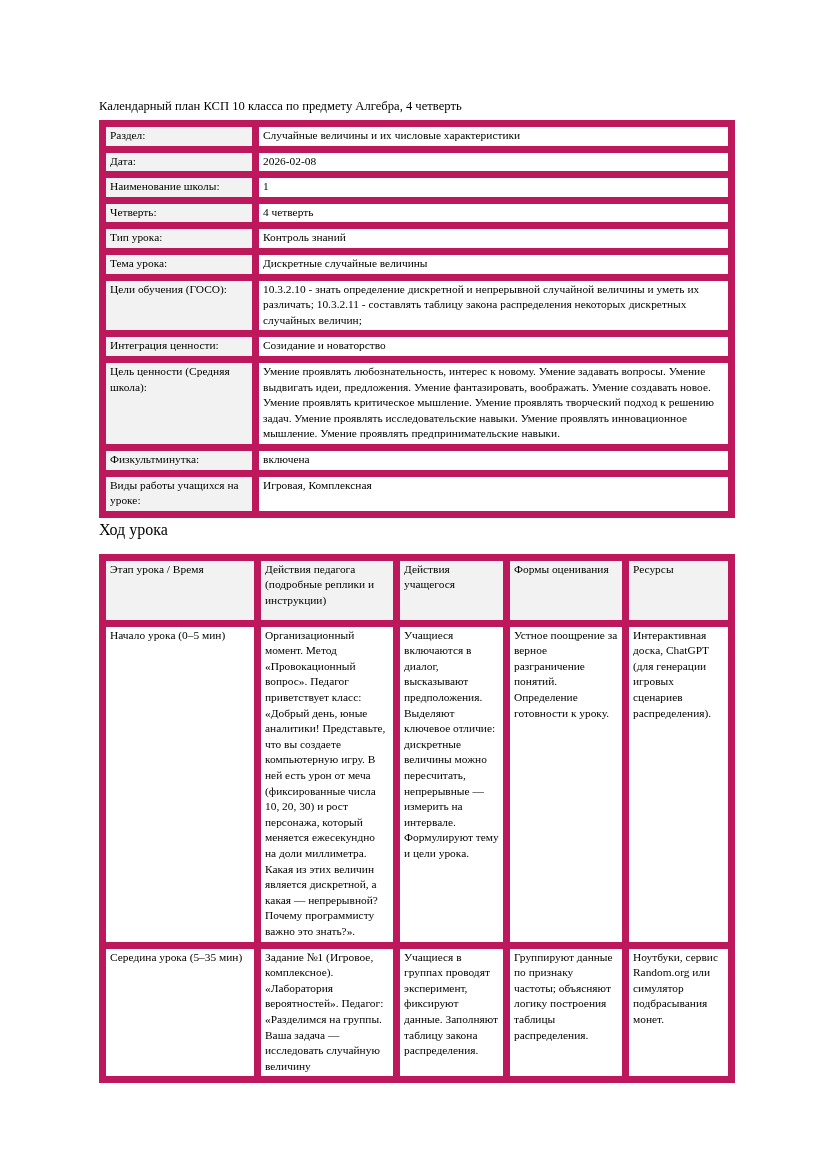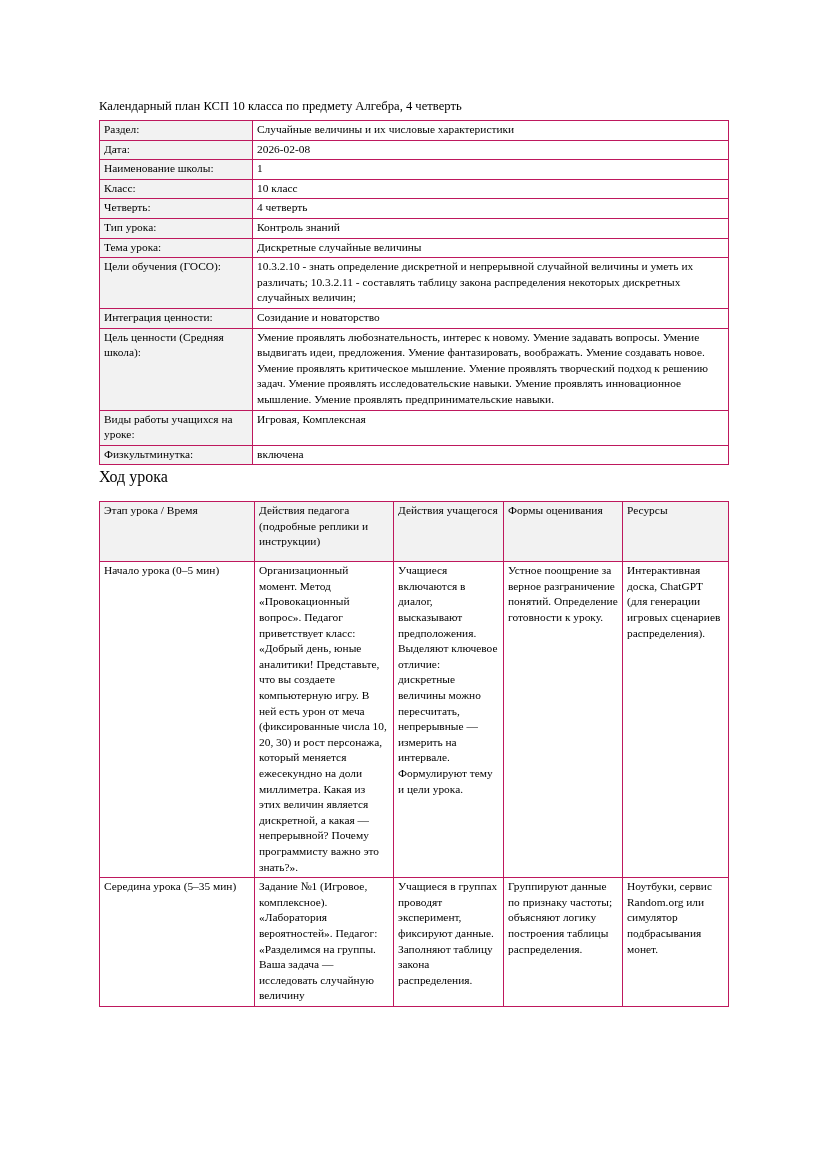--- a/index.html
+++ b/index.html
@@ -41,21 +41,21 @@
 
   table.doc-table {
     border-collapse: collapse;
     table-layout: fixed;
     width: 629px;
     font-size: 11.4px;
     line-height: 15.6px;
   }
   table.doc-table td,
   table.doc-table th {
-    border: 1px solid #be185d;
+    border: 7px solid #be185d;
     padding: 1px 4px 2px 4px;
     vertical-align: top;
     text-align: left;
     font-weight: normal;
     word-wrap: break-word;
     overflow-wrap: break-word;
     hyphens: none;
   }
 
   
@@ -103,24 +103,20 @@
         </tr>
         <tr>
           <td class="label-cell">Дата:</td>
           <td class="value-cell">2026-02-08</td>
         </tr>
         <tr>
           <td class="label-cell">Наименование школы:</td>
           <td class="value-cell">1</td>
         </tr>
         <tr>
-          <td class="label-cell">Класс:</td>
-          <td class="value-cell">10 класс</td>
-        </tr>
-        <tr>
           <td class="label-cell">Четверть:</td>
           <td class="value-cell">4 четверть</td>
         </tr>
         <tr>
           <td class="label-cell">Тип урока:</td>
           <td class="value-cell">Контроль знаний</td>
         </tr>
         <tr>
           <td class="label-cell">Тема урока:</td>
           <td class="value-cell">Дискретные случайные величины</td>
@@ -131,26 +127,26 @@
         </tr>
         <tr>
           <td class="label-cell">Интеграция ценности:</td>
           <td class="value-cell">Созидание и новаторство</td>
         </tr>
         <tr>
           <td class="label-cell">Цель ценности (Средняя школа):</td>
           <td class="value-cell">Умение проявлять любознательность, интерес к новому. Умение задавать вопросы. Умение выдвигать идеи, предложения. Умение фантазировать, воображать. Умение создавать новое. Умение проявлять критическое мышление. Умение проявлять творческий подход к решению задач. Умение проявлять исследовательские навыки. Умение проявлять инновационное мышление. Умение проявлять предпринимательские навыки.</td>
         </tr>
         <tr>
+          <td class="label-cell">Физкультминутка:</td>
+          <td class="value-cell">включена</td>
+        </tr>
+        <tr>
           <td class="label-cell">Виды работы учащихся на уроке:</td>
           <td class="value-cell">Игровая, Комплексная</td>
-        </tr>
-        <tr>
-          <td class="label-cell">Физкультминутка:</td>
-          <td class="value-cell">включена</td>
         </tr>
       </tbody>
     </table>
 
     <div class="section-caption">Ход урока</div>
 
     <table class="doc-table flow-table">
       <colgroup>
         <col class="c0">
         <col class="c1">

